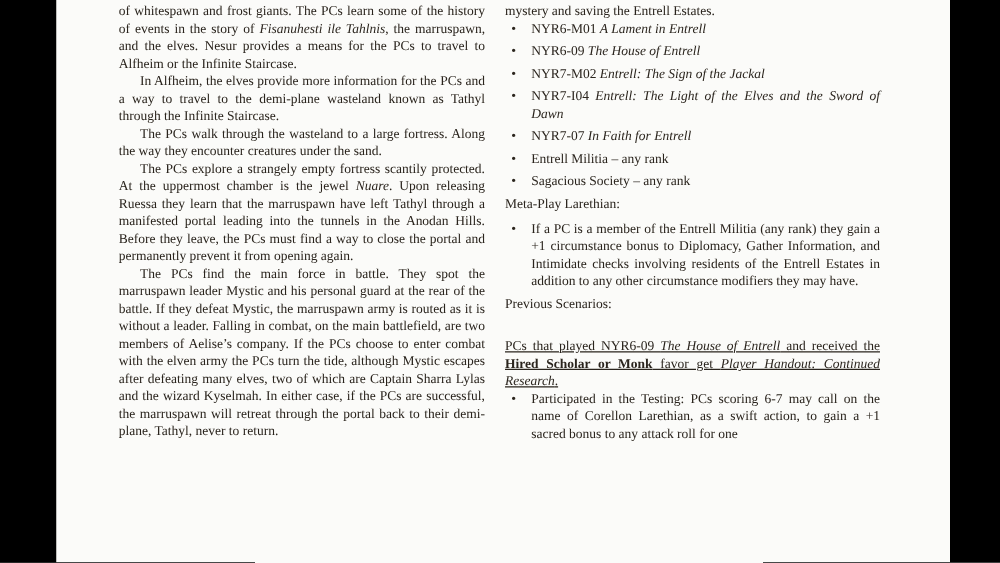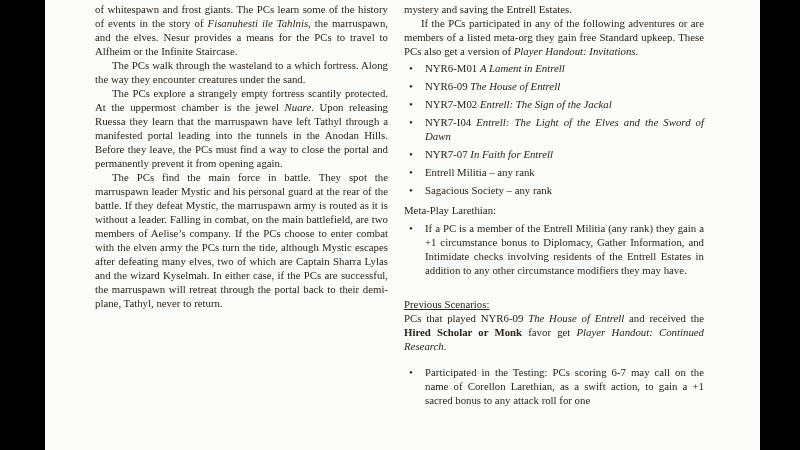--- a/index.html
+++ b/index.html
@@ -30,27 +30,27 @@
   .col-right > :nth-child(8){margin-top:12px;}
 </style>
 </head>
 <body>
 
 <div class="screen">
   <div class="letterbox left"></div>
   <div class="paper" style="background: rgb(251, 251, 249);">
     <div class="col col-left" id="col-left" style="color: rgb(42, 36, 29);">
         <div class="para"><span>of whitespawn and frost giants. The PCs learn some of the history of events in the story of </span><span class="it">Fisanuhesti ile Tahlnis</span><span>, the marruspawn, and the elves. Nesur provides a means for the PCs to travel to Alfheim or the Infinite Staircase.</span></div>
-        <div class="para indent"><span>The PCs walk through the wasteland to a which fortress. Along the way they encounter creatures under the sand.</span></div>
+        <div class="para indent"><span>In Alfheim, the elves provide more information for the PCs and a way to travel to the demi-plane wasteland known as Tathyl through the Infinite Staircase.</span></div>
+        <div class="para indent"><span>The PCs walk through the wasteland to a large fortress. Along the way they encounter creatures under the sand.</span></div>
         <div class="para indent"><span>The PCs explore a strangely empty fortress scantily protected. At the uppermost chamber is the jewel </span><span class="it">Nuare</span><span>. Upon releasing Ruessa they learn that the marruspawn have left Tathyl through a manifested portal leading into the tunnels in the Anodan Hills. Before they leave, the PCs must find a way to close the portal and permanently prevent it from opening again.</span></div>
         <div class="para indent"><span>The PCs find the main force in battle. They spot the marruspawn leader Mystic and his personal guard at the rear of the battle. If they defeat Mystic, the marruspawn army is routed as it is without a leader. Falling in combat, on the main battlefield, are two members of Aelise’s company. If the PCs choose to enter combat with the elven army the PCs turn the tide, although Mystic escapes after defeating many elves, two of which are Captain Sharra Lylas and the wizard Kyselmah. In either case, if the PCs are successful, the marruspawn will retreat through the portal back to their demi-plane, Tathyl, never to return.</span></div>
       </div>
     <div class="col col-right" id="col-right" style="color: rgb(42, 36, 29);">
         <div class="para"><span>mystery and saving the Entrell Estates.</span></div>
-        <div class="para indent"><span>If the PCs participated in any of the following adventures or are members of a listed meta-org they gain free Standard upkeep. These PCs also get a version of </span><span class="it">Player Handout: Invitations</span><span>.</span></div>
         <div class="bullets">
           <div class="bullet-item">
             <span class="marker">•</span>
             <div class="bullet-text"><span>NYR6-M01 </span><span class="it">A Lament in Entrell</span></div>
           </div>
           <div class="bullet-item">
             <span class="marker">•</span>
             <div class="bullet-text"><span>NYR6-09 </span><span class="it">The House of Entrell</span></div>
           </div>
           <div class="bullet-item">

